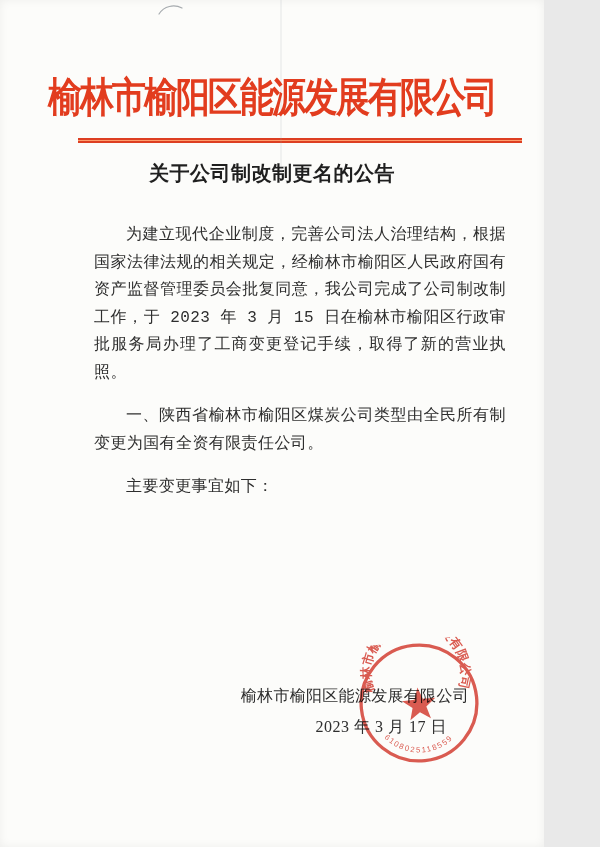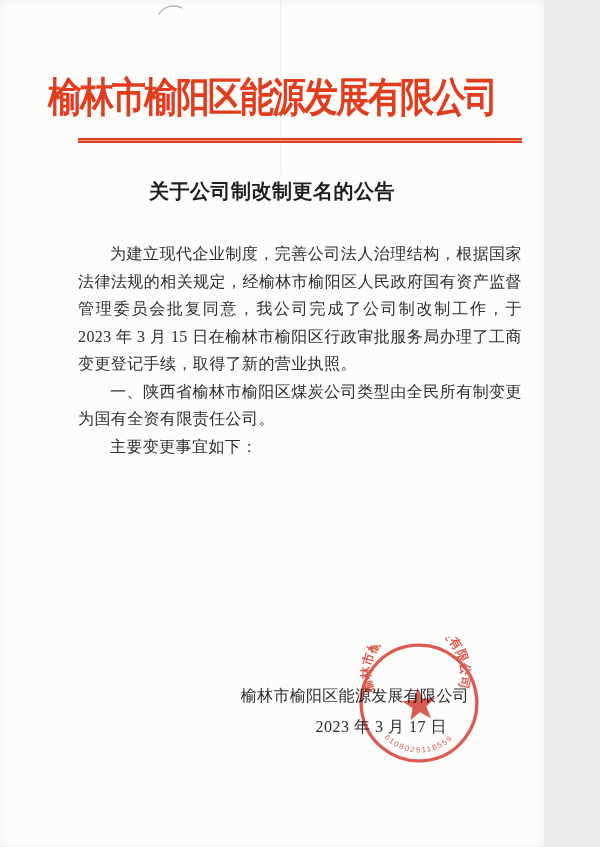--- a/index.html
+++ b/index.html
@@ -32,39 +32,39 @@
   .red-rule{
     margin:18px 0 0 78px;
     width:444px;height:5px;
     background:linear-gradient(to bottom,
       var(--rule-red,#dd3f22) 0 32%,
       var(--rule-highlight,#ff9d6d) 32% 56%,
       var(--rule-red,#dd3f22) 56% 100%);
   }
   
   .doc-title{
-    margin-top:34px;
+    margin-top:16px;
     line-height:28px;
     font-size:20px;
     font-weight:bold;
     text-align:center;
     color:#1f1f1f;
     letter-spacing:0.5px;
   }
   
   .doc-body{
     margin:35px 0 0 78px;
     width:444px;
     font-size:16px;
     line-height:27.5px;
     letter-spacing:0.4px;
     text-align:justify;
     color:#2e2e2e;
   }
-  .doc-body p{margin:0;text-indent:2em;}
+  .doc-body p{margin:16px;text-indent:2em;font-family:Liberation Mono, monospace;}
   
   .sig-company{
     position:absolute;top:682px;right:75px;
     line-height:28px;font-size:16px;letter-spacing:0.3px;color:#2e2e2e;
     white-space:nowrap;
   }
   .sig-date{
     position:absolute;top:713px;right:97px;
     line-height:28px;font-size:16px;letter-spacing:0.5px;color:#2e2e2e;
     white-space:nowrap;

